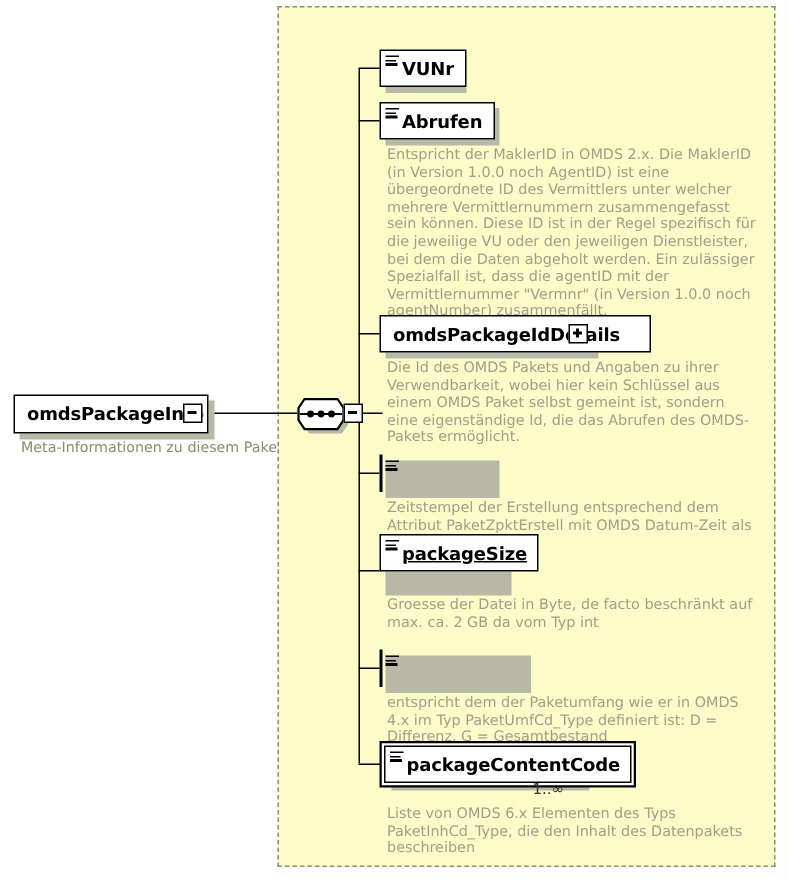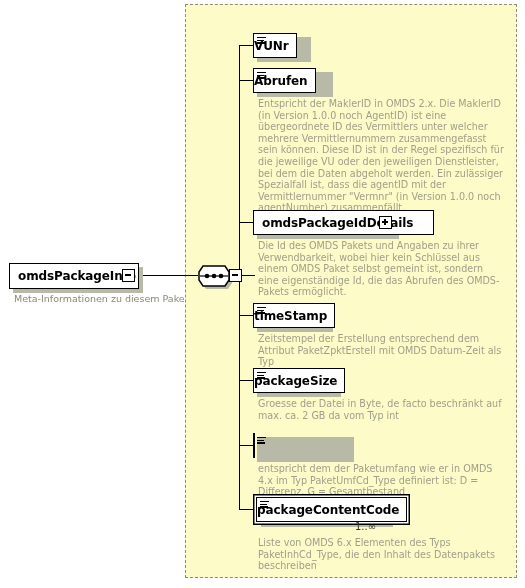--- a/index.html
+++ b/index.html
@@ -112,20 +112,21 @@
   }
   .elem.repeating {
     border: 1.5px solid #000000;
     box-shadow: 0 0 0 1.5px #ffffff, 0 0 0 3px #000000;
   }
   .elem .elem-label {
     font-size: 12px;
     font-weight: bold;
     color: #000000;
     white-space: nowrap;
+    padding-left: 14px;
     padding-right: 7px;
     letter-spacing: -0.1px;
   }
   
   .glyph-bars {
     position: absolute;
     left: 3px;
     top: 3px;
     width: 9px;
     height: 8px;
@@ -240,27 +241,26 @@
 <div class="desc" style="left:258px; top:240px; width:248px;">Die Id des OMDS Pakets und Angaben zu ihrer Verwendbarkeit, wobei hier kein Schlüssel aus einem OMDS Paket selbst gemeint ist, sondern eine eigenständige Id, die das Abrufen des OMDS-Pakets ermöglicht.</div>
 
 <div class="line-h" style="left:239px; top:315px; width:15px;"></div>
 <div class="shadow" style="left:257px; top:307px; width:76px; height:25px;"></div>
 <div class="elem" style="left:253px; top:303px;">
   <span class="glyph-bars">
     <i></i>
       <i></i>
       <i></i>
   </span>
-  <span class="elem-label">timeStamp</span>
 </div>
 <div class="desc" style="left:258px; top:333px; width:248px;">Zeitstempel der Erstellung entsprechend dem Attribut PaketZpktErstell mit OMDS Datum-Zeit als Typ</div>
 
 <div class="line-h" style="left:239px; top:380px; width:15px;"></div>
 <div class="shadow" style="left:257px; top:372px; width:84px; height:25px;"></div>
-<div class="elem" style="left:253px; top:368px;">
+<div class="elem" style="left:253px; top:356px;text-decoration:underline;">
   <span class="glyph-bars">
     <i></i>
       <i></i>
       <i></i>
   </span>
   <span class="elem-label">packageSize</span>
 </div>
 <div class="desc" style="left:258px; top:398px; width:248px;">Groesse der Datei in Byte, de facto beschränkt auf max. ca. 2 GB da vom Typ int</div>
 
 <div class="line-h" style="left:239px; top:445px; width:15px;"></div>

